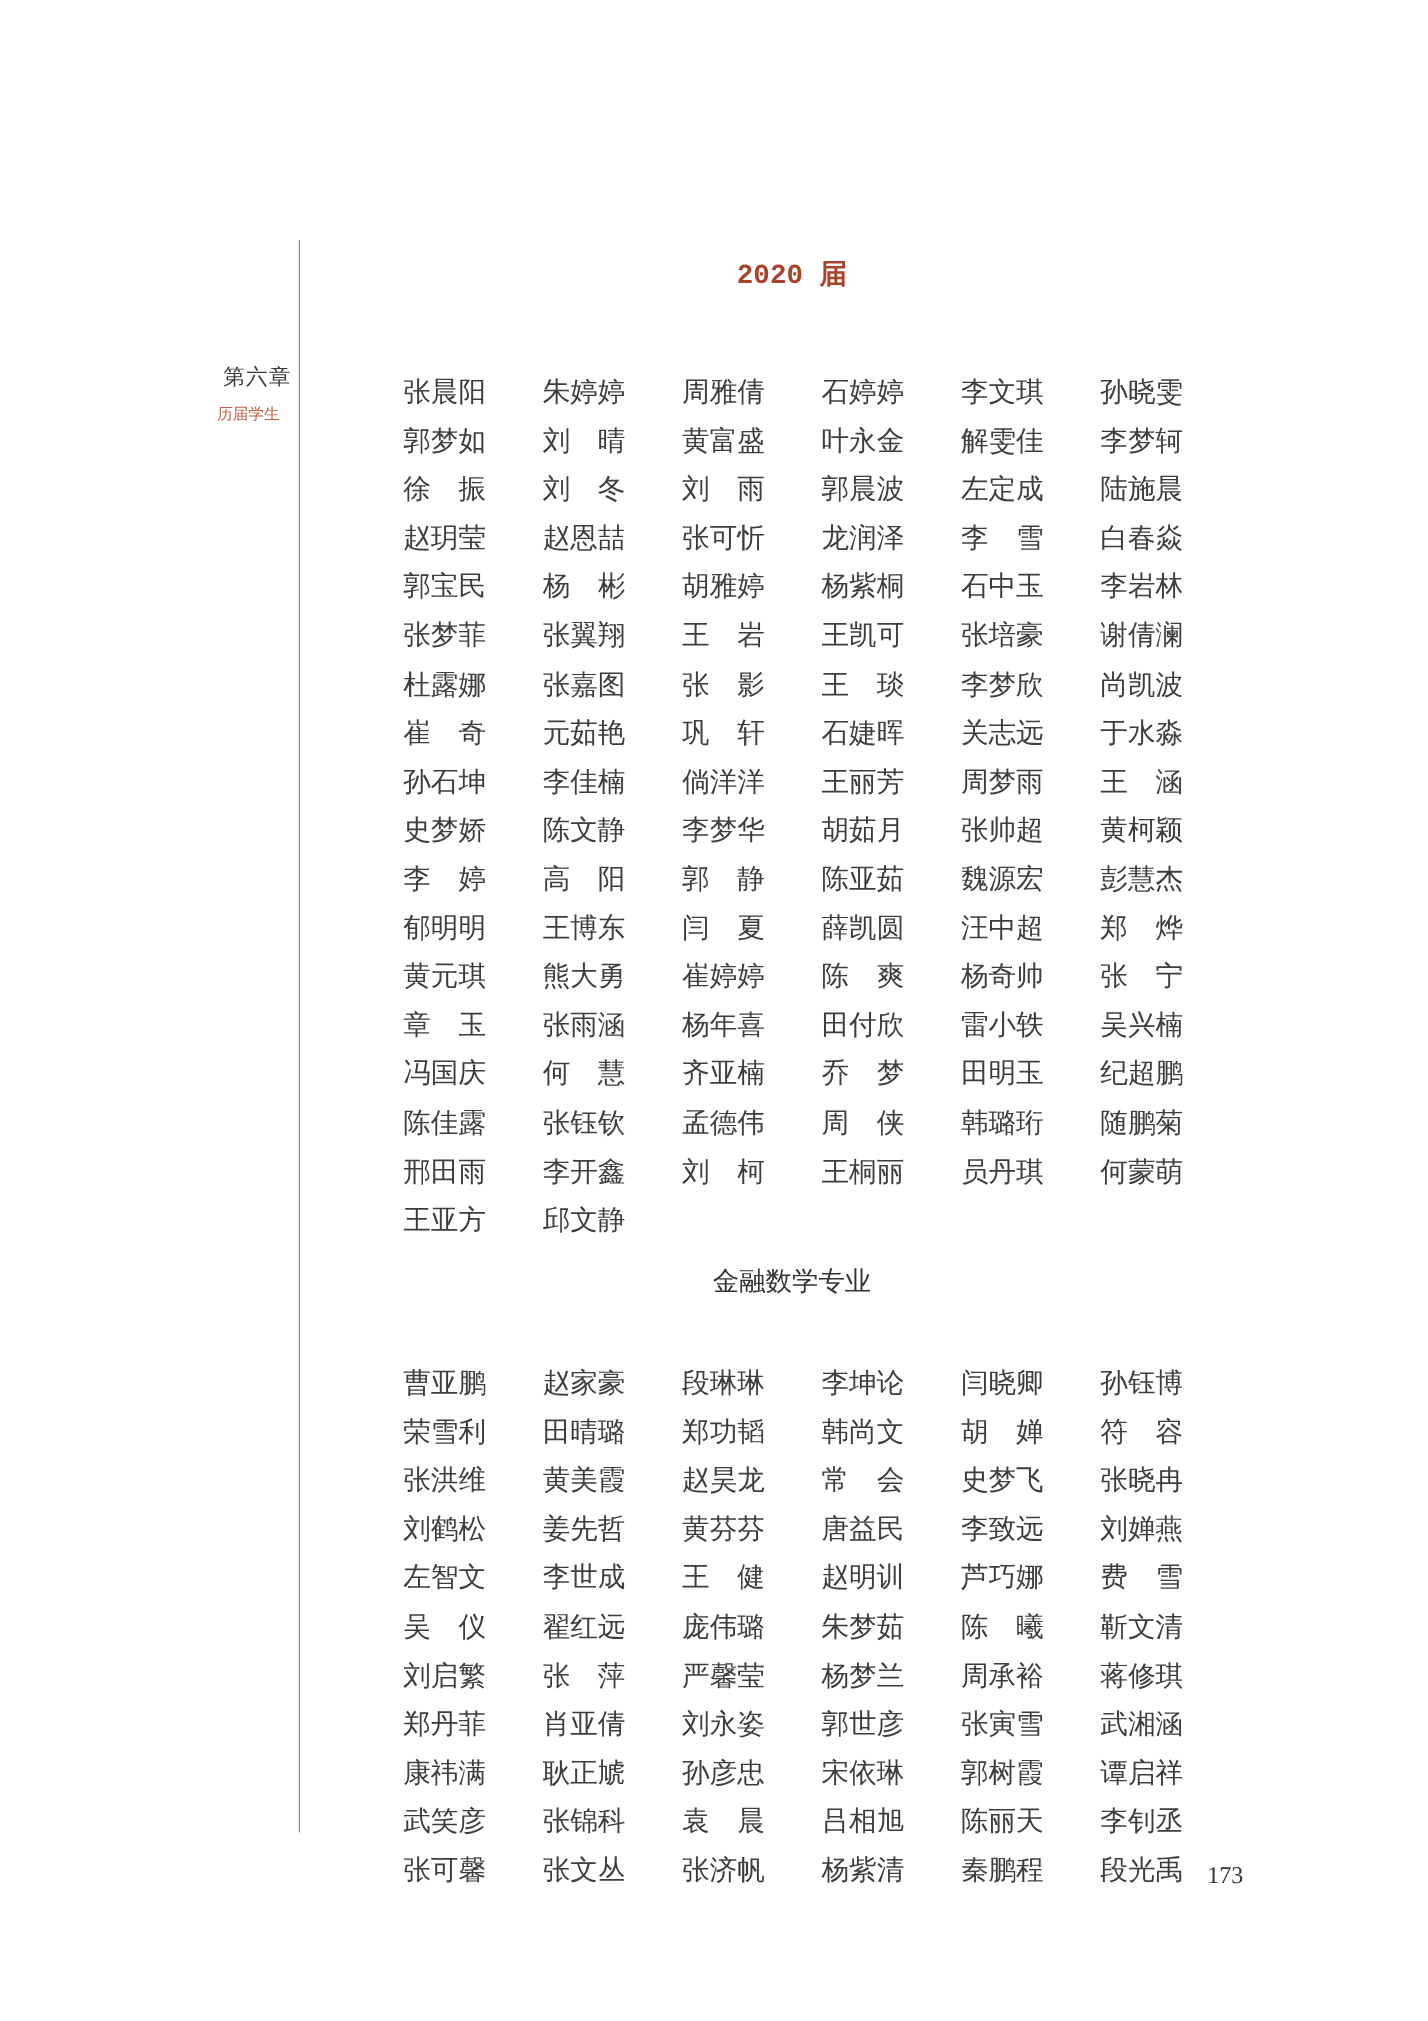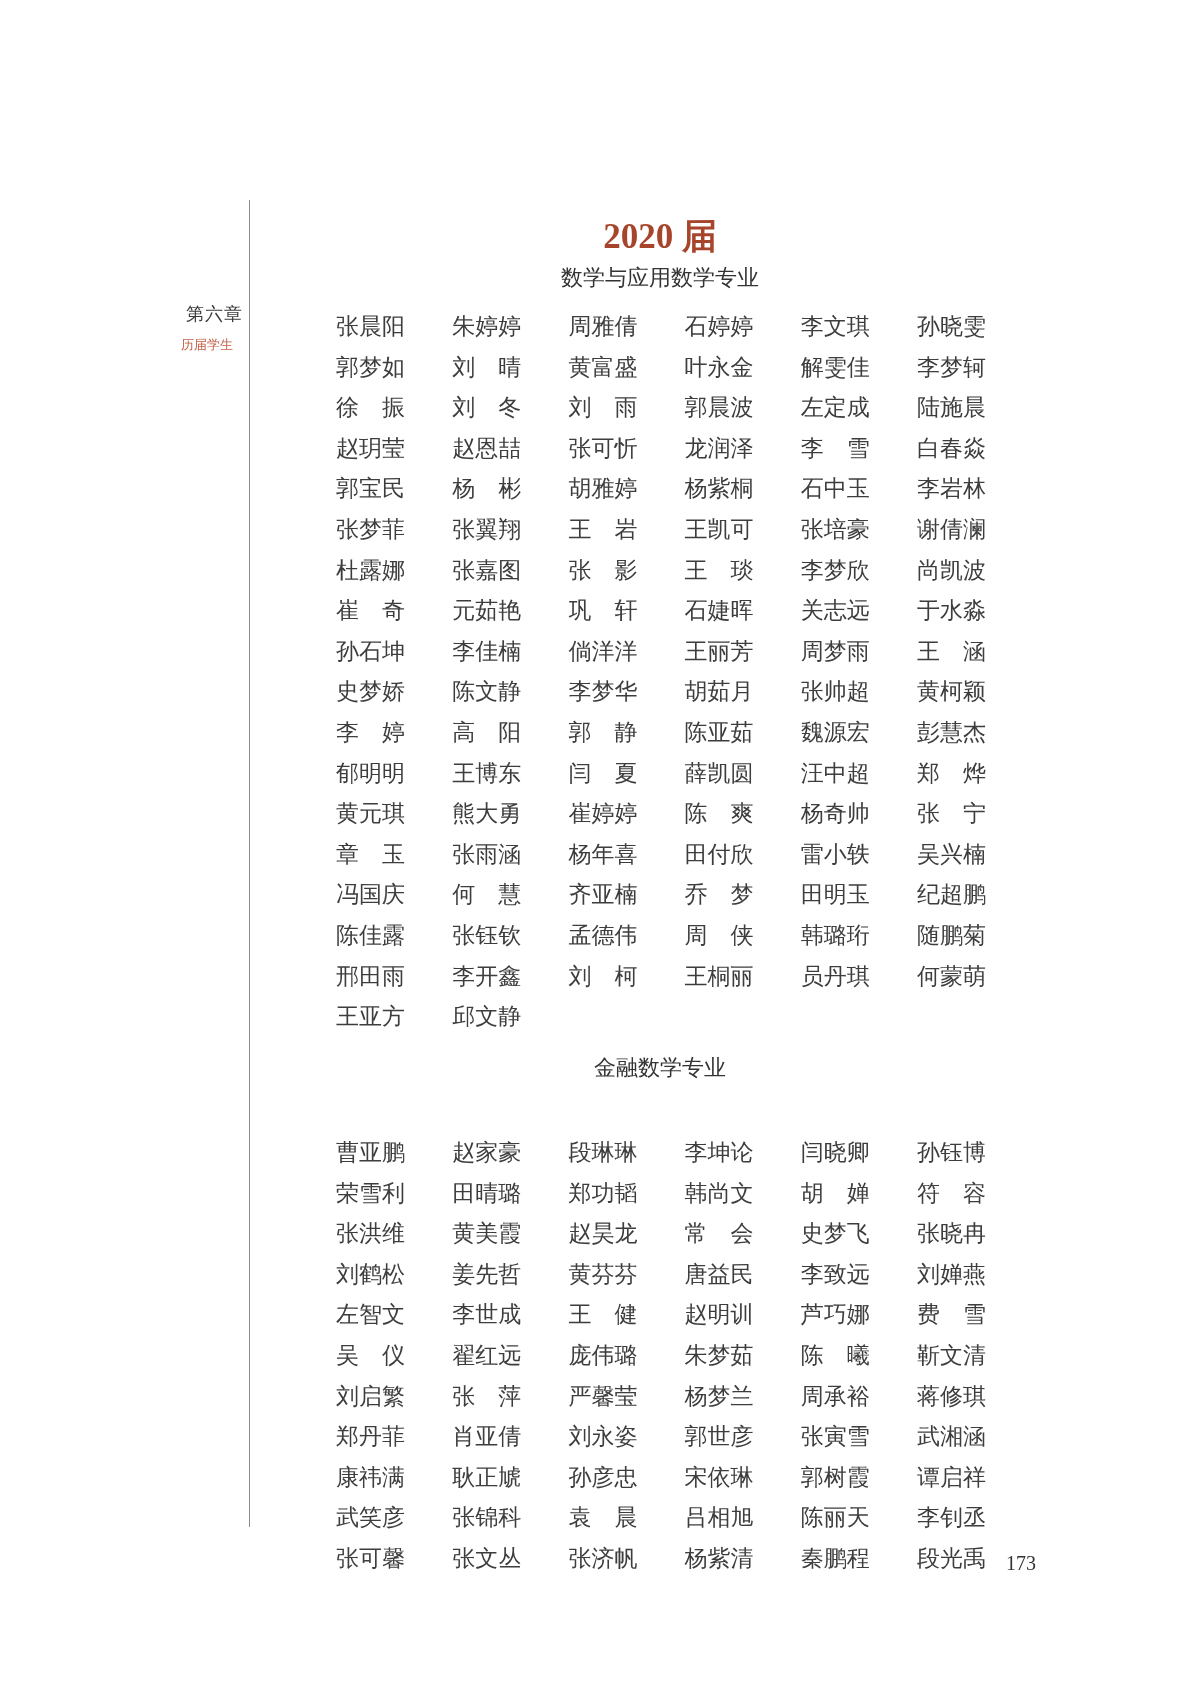--- a/index.html
+++ b/index.html
@@ -35,24 +35,24 @@
     font-size:13px;
     line-height:18px;
     color:#c26048;
     margin-left:21px;
   }
   .title{
     position:absolute;
     left:336px;top:213px;
     width:648px;
     text-align:center;
-    font-size:35px;
+    font-size:23px;
     font-weight:bold;
     color:#a7452c;
-    font-family:Liberation Serif, serif;
+    font-family:Liberation Mono, monospace;
   }
   .heading{
     position:absolute;
     left:336px;
     width:648px;
     text-align:center;
     font-size:22px;
     color:#333333;
     font-family:"Liberation Sans","DejaVu Sans",sans-serif;
   }
@@ -93,21 +93,20 @@
 </head>
 <body>
 
 <div class="page">
   <div class="vrule"></div>
   <div class="chapter">第六章</div>
   <div class="chapter-sub">历届学生</div>
 
   <div class="title">2020 届</div>
 
-  <div class="heading h1">数学与应用数学专业</div>
   <div class="grid g1" id="grid-0">
       <div class="cell"><span class="name">张晨阳</span></div>
       <div class="cell"><span class="name">朱婷婷</span></div>
       <div class="cell"><span class="name">周雅倩</span></div>
       <div class="cell"><span class="name">石婷婷</span></div>
       <div class="cell"><span class="name">李文琪</span></div>
       <div class="cell"><span class="name">孙晓雯</span></div>
       <div class="cell"><span class="name">郭梦如</span></div>
       <div class="cell"><span class="name">刘晴</span></div>
       <div class="cell"><span class="name">黄富盛</span></div>

